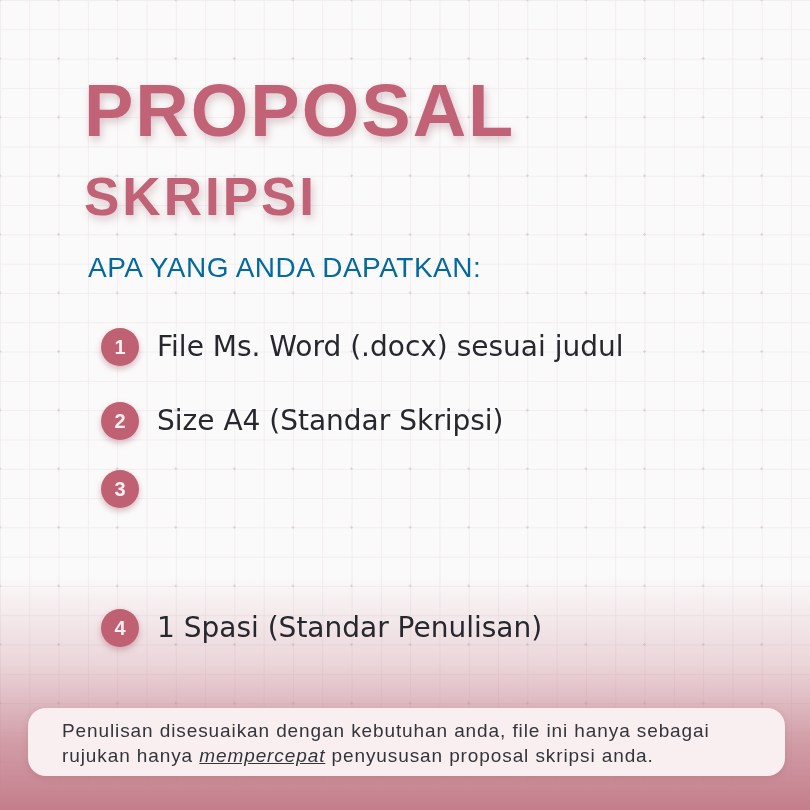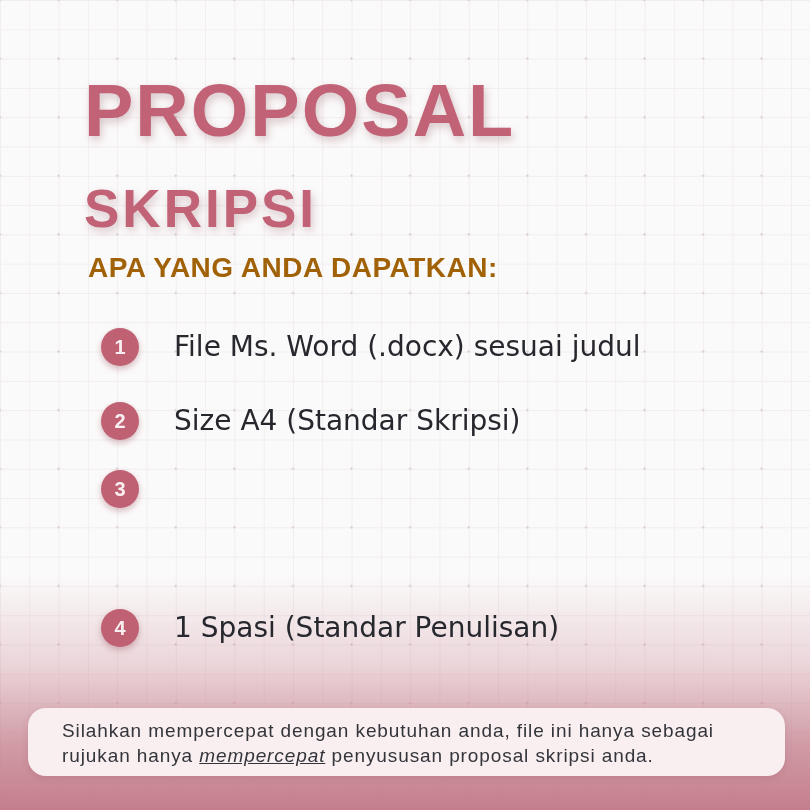--- a/index.html
+++ b/index.html
@@ -27,39 +27,39 @@
       rgba(197,129,142,0.30) 38%,
       rgba(197,129,142,0.78) 72%,
       #c47e8b 100%);
   }
   .title {
     position:absolute; left:84px; top:74px;
     color:#c16276; font-weight:bold; letter-spacing:2px; line-height:1;
     text-shadow: 2px 4px 8px rgba(125,62,74,0.28);
   }
   .title .line1 { display:block; font-size:74px; }
-  .title .line2 { display:block; font-size:53px; margin-top:34px; letter-spacing:3px; }
+  .title .line2 { display:block; font-size:53px; margin-top:22px; letter-spacing:3px; }
   .heading {
     position:absolute; left:88px; top:252px;
-    font-size:28px; font-weight:bold; color:#a16207; letter-spacing:0.5px;
+    font-size:28px; font-weight:normal; color:#0369a1; letter-spacing:0.5px;
   }
   .item { position:absolute; left:101px; display:flex; align-items:flex-start; }
   .item-1 { top:328px; }
   .item-2 { top:402px; }
   .item-3 { top:470px; }
   .item-4 { top:609px; }
   .badge {
     width:38px; height:38px; border-radius:50%; flex:0 0 38px;
     background:#bf6173; color:#f9eff1;
     display:flex; align-items:center; justify-content:center;
     font-size:20px; font-weight:bold;
     box-shadow: 0 3px 6px rgba(150,80,92,0.38);
   }
   .item-text {
-    margin-left:35px; color:#26282e;
+    margin-left:18px; color:#26282e;
     font-family:"DejaVu Sans", sans-serif;
     font-size:28px; line-height:38px; white-space:nowrap;
   }
   .item-text .wrap-line { display:block; margin-top:33px; }
   .note-box {
     position:absolute; left:28px; top:708px; width:757px; height:68px;
     background:#f9eff0; border-radius:18px;
     box-shadow: 0 2px 7px rgba(140,70,85,0.18);
     padding:10px 34px; color:#33353b;
   }
@@ -95,18 +95,18 @@
   <div class="item item-3">
     <div class="badge">3</div>
   </div>
 
   <div class="item item-4">
     <div class="badge">4</div>
     <div class="item-text">1 Spasi (Standar Penulisan)</div>
   </div>
 
   <div class="note-box">
-    <div class="note-line">Silahkan mempercepat dengan kebutuhan anda, file ini hanya sebagai</div>
+    <div class="note-line">Penulisan disesuaikan dengan kebutuhan anda, file ini hanya sebagai</div>
     <div class="note-line">
       <span>rujukan hanya </span><span class="em">mempercepat</span><span> penyususan proposal skripsi anda.</span>
     </div>
   </div>
 </div>
 
 </body></html>

